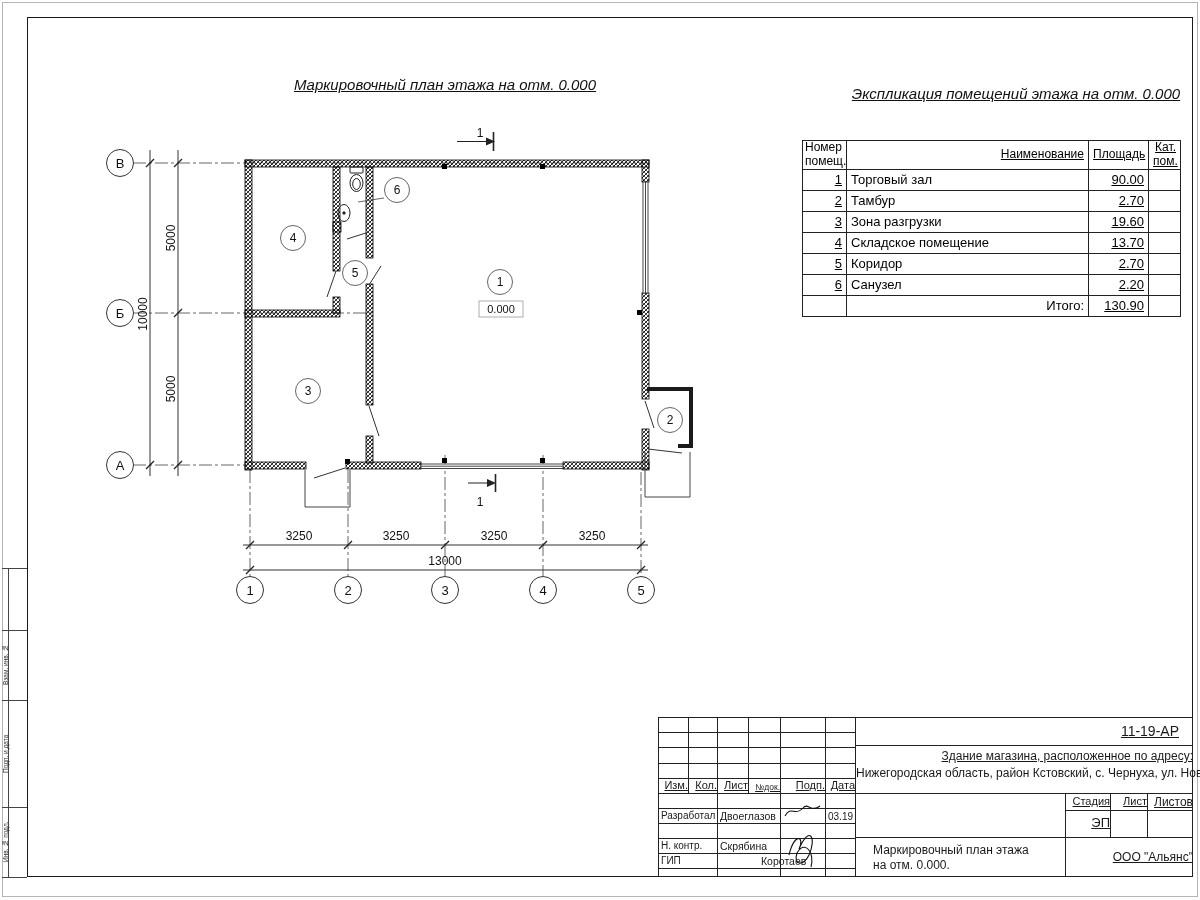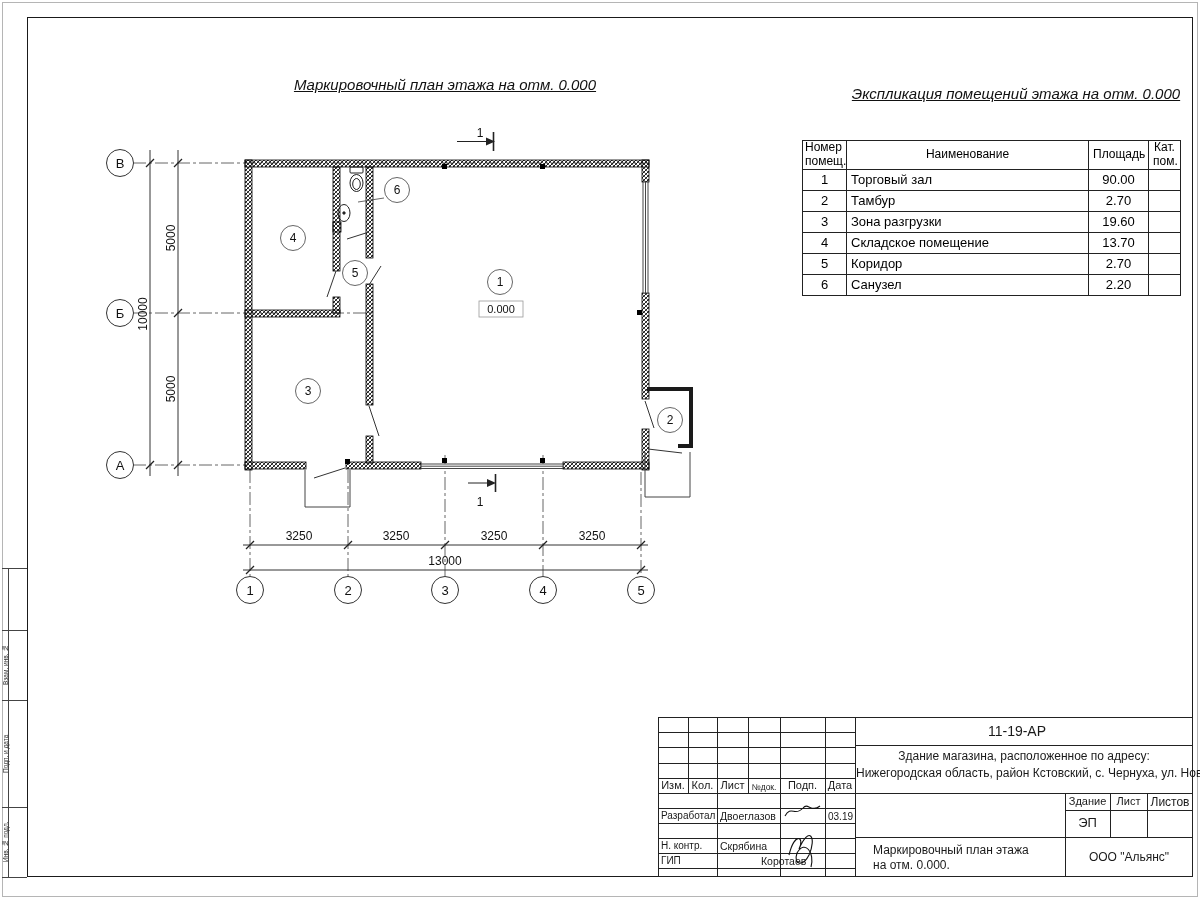--- a/index.html
+++ b/index.html
@@ -5,21 +5,21 @@
   * { margin:0; padding:0; box-sizing:border-box; }
   html,body { width:1200px; height:900px; }
   body {
     position:relative; background:#ffffff; overflow:hidden;
     font-family:"Liberation Sans", sans-serif; color:#1a1a1a;
   }
   .abs { position:absolute; }
   .hline { position:absolute; height:1px; background:#222; }
   .vline { position:absolute; width:1px; background:#222; }
   .tb-text { position:absolute; white-space:nowrap; }
-  .ctr { text-align:center; }
+  .ctr { text-align:right;text-decoration:underline; }
   .title-it {
     position:absolute; font-style:italic; text-decoration:underline;
     font-size:15px; color:#111; text-align:center; white-space:nowrap;
   }
   table.expl { border-collapse:collapse; table-layout:fixed; width:378px; font-size:13px; color:#000000; }
   table.expl td, table.expl th { border:1.6px solid #222; font-weight:normal; padding:0 4px; overflow:hidden; }
   table.expl th { font-size:12px; line-height:1.15; }
   table.expl tr { height:21px; }
   tr.expl-head { height:42px; }
   tr.expl-total { height:22px; }
@@ -94,20 +94,26 @@
       <td>Коридор</td>
       <td class="ctr">2.70</td>
       <td></td>
     </tr>
     <tr>
       <td class="ctr">6</td>
       <td>Санузел</td>
       <td class="ctr">2.20</td>
       <td></td>
     </tr>
+    <tr class="expl-total">
+      <td></td>
+      <td style="text-align:right;">Итого:</td>
+      <td class="ctr">130.90</td>
+      <td></td>
+    </tr>
   </tbody>
     </table>
 </div>
 
 <svg class="abs" style="left:0; top:0;" width="760" height="640" viewBox="0 0 760 640">
   <defs>
     <pattern id="hatch" width="4" height="4" patternUnits="userSpaceOnUse">
       <path d="M0 4 L4 0" stroke="#1a1a1a" stroke-width="1"></path>
       <path d="M0 0 L4 4" stroke="#1a1a1a" stroke-width="0.7"></path>
     </pattern>
@@ -333,20 +339,20 @@
   <svg class="abs" style="left:781px; top:797px;" width="43" height="78" viewBox="0 0 43 78">
     <g fill="none" stroke="#111" stroke-width="1.1">
       <path d="M4,19 C10,8 14,20 22,11 C27,5 30,16 39,9"></path>
       <path d="M8,58 C14,34 24,40 18,52 C28,28 36,40 28,58 C22,70 12,68 16,56 C24,42 34,56 30,70"></path>
     </g>
   </svg>
 
   <div class="tb-text ctr" style="left:855px; top:723px; width:324px; font-size:14px;">11-19-АР</div>
   <div class="tb-text ctr" style="left:855px; top:749px; width:338px; font-size:12px;">Здание магазина, расположенное по адресу:</div>
   <div class="tb-text" style="left:856px; top:766px; font-size:12px;">Нижегородская область, район Кстовский, с. Чернуха, ул. Нов</div>
-  <div class="tb-text ctr" style="left:1065px; top:795px; width:45px; font-size:11px;">Здание</div>
+  <div class="tb-text ctr" style="left:1065px; top:795px; width:45px; font-size:11px;">Стадия</div>
   <div class="tb-text ctr" style="left:1110px; top:795px; width:37px; font-size:11px;">Лист</div>
   <div class="tb-text ctr" style="left:1147px; top:795px; width:46px; font-size:12px;">Листов</div>
   <div class="tb-text ctr" style="left:1065px; top:815px; width:45px; font-size:13px;">ЭП</div>
   <div class="tb-text" style="left:873px; top:843px; font-size:12px;">Маркировочный план этажа</div>
   <div class="tb-text" style="left:873px; top:858px; font-size:12px;">на отм. 0.000.</div>
   <div class="tb-text ctr" style="left:1065px; top:850px; width:128px; font-size:12px;">ООО "Альянс"</div>
 </div>
 
 </body></html>

